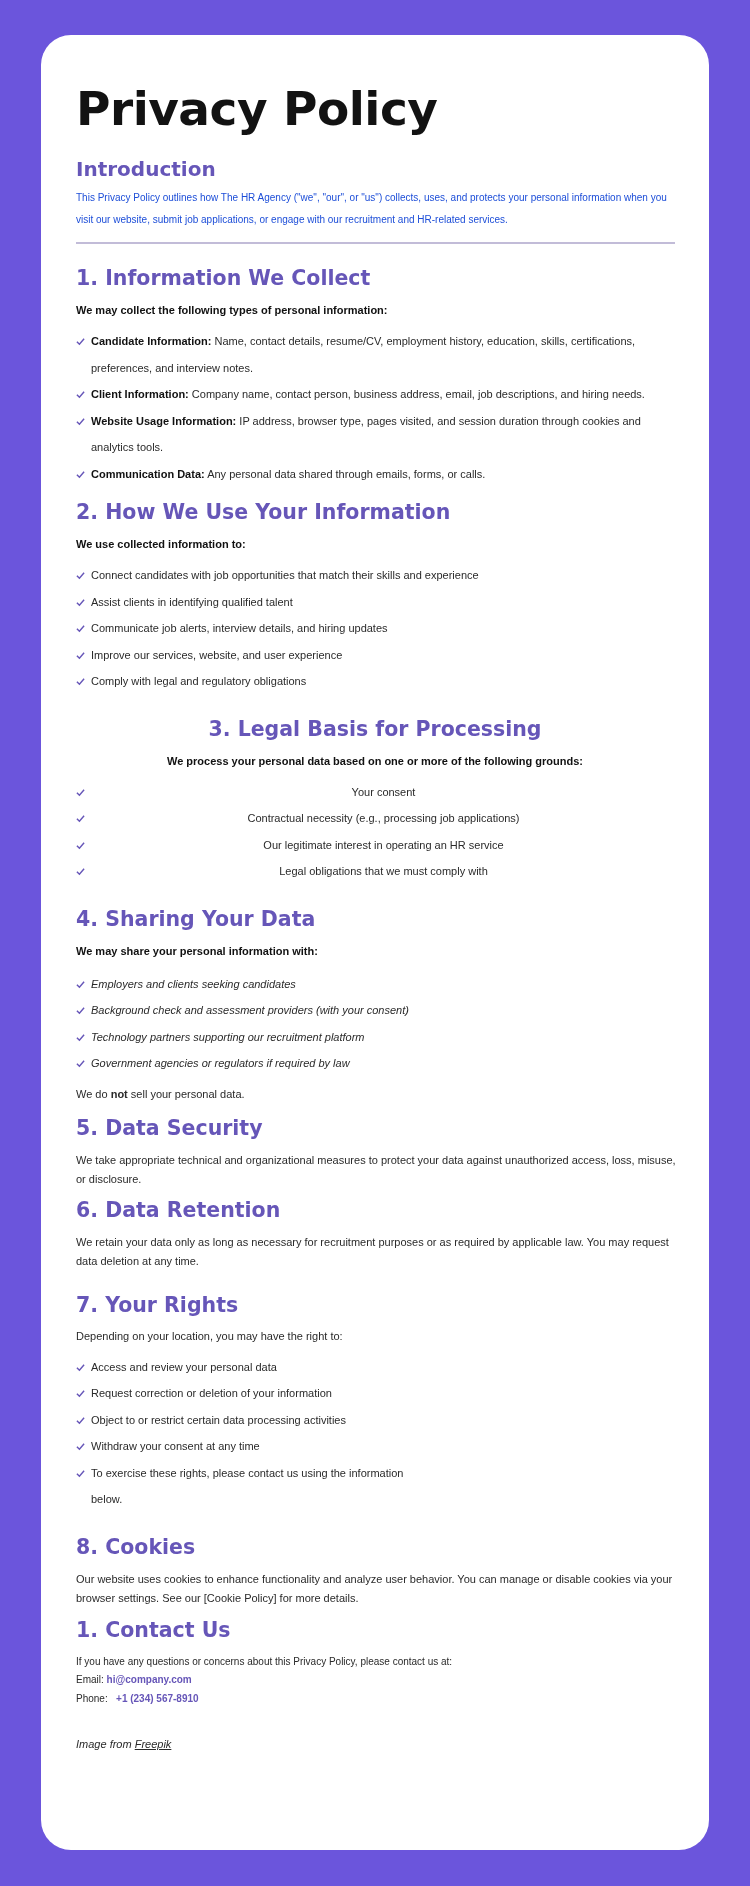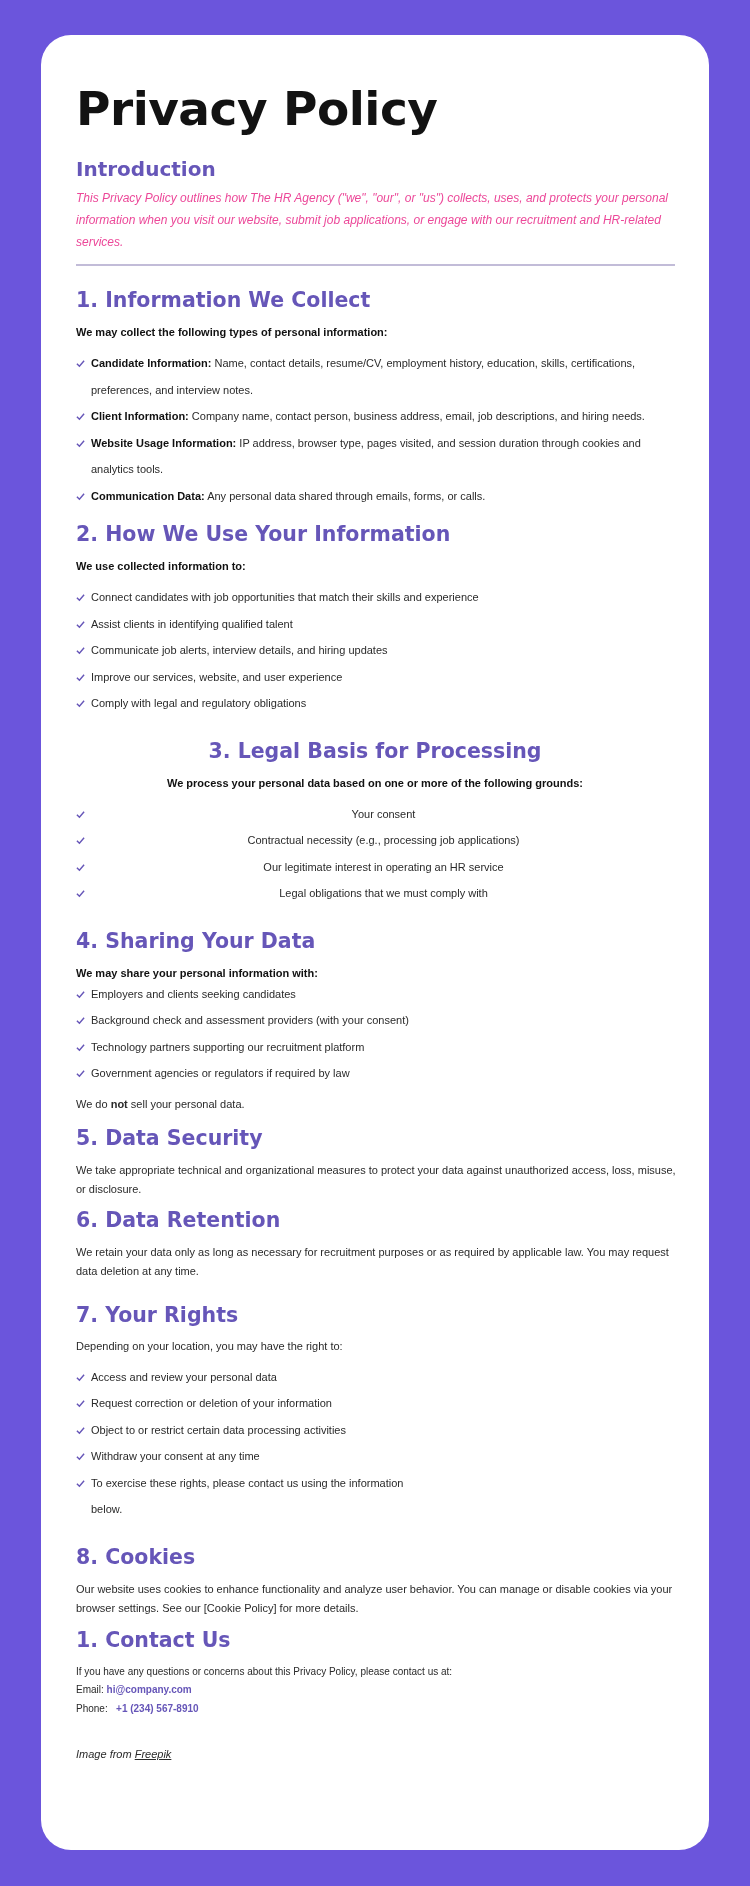--- a/index.html
+++ b/index.html
@@ -31,24 +31,23 @@
       margin-top: 12px;
     }
     .intro-heading {
       font-family: "DejaVu Sans", sans-serif;
       font-size: 20px;
       color: #6656b8;
       margin-top: 14px;
       line-height: 28px;
     }
     .intro-text {
-      font-style: italic;
-      font-size: 12px;
+      font-size: 10px;
       line-height: 22px;
-      color: #ec4899;
+      color: #1d4ed8;
       margin-top: 4px;
       width: 600px;
     }
     .divider {
       height: 2px;
       background: #c2bcd8;
       width: 599px;
       margin-top: 11px;
     }
     .sec-heading {
@@ -164,21 +163,21 @@
           </svg><span>Our legitimate interest in operating an HR service</span></li>
       <li><svg class="chk" viewBox="0 0 10 10">
             <path d="M1 5.2 L3.8 8 L9 2" fill="none" stroke="#6656b8" stroke-width="1.6"></path>
           </svg><span>Legal obligations that we must comply with</span></li>
     </ul>
   </section>
 
   <section style="margin-top:20px;">
     <h2 class="sec-heading">4. Sharing Your Data</h2>
     <p class="sec-lead" style="margin-top:10px;">We may share your personal information with:</p>
-    <ul class="checks" style="margin-top:0;">
+    <ul class="checks" style="margin-top:12px;font-style:italic;">
       <li><svg class="chk" viewBox="0 0 10 10">
             <path d="M1 5.2 L3.8 8 L9 2" fill="none" stroke="#6656b8" stroke-width="1.6"></path>
           </svg><span>Employers and clients seeking candidates</span></li>
       <li><svg class="chk" viewBox="0 0 10 10">
             <path d="M1 5.2 L3.8 8 L9 2" fill="none" stroke="#6656b8" stroke-width="1.6"></path>
           </svg><span>Background check and assessment providers (with your consent)</span></li>
       <li><svg class="chk" viewBox="0 0 10 10">
             <path d="M1 5.2 L3.8 8 L9 2" fill="none" stroke="#6656b8" stroke-width="1.6"></path>
           </svg><span>Technology partners supporting our recruitment platform</span></li>
       <li><svg class="chk" viewBox="0 0 10 10">

